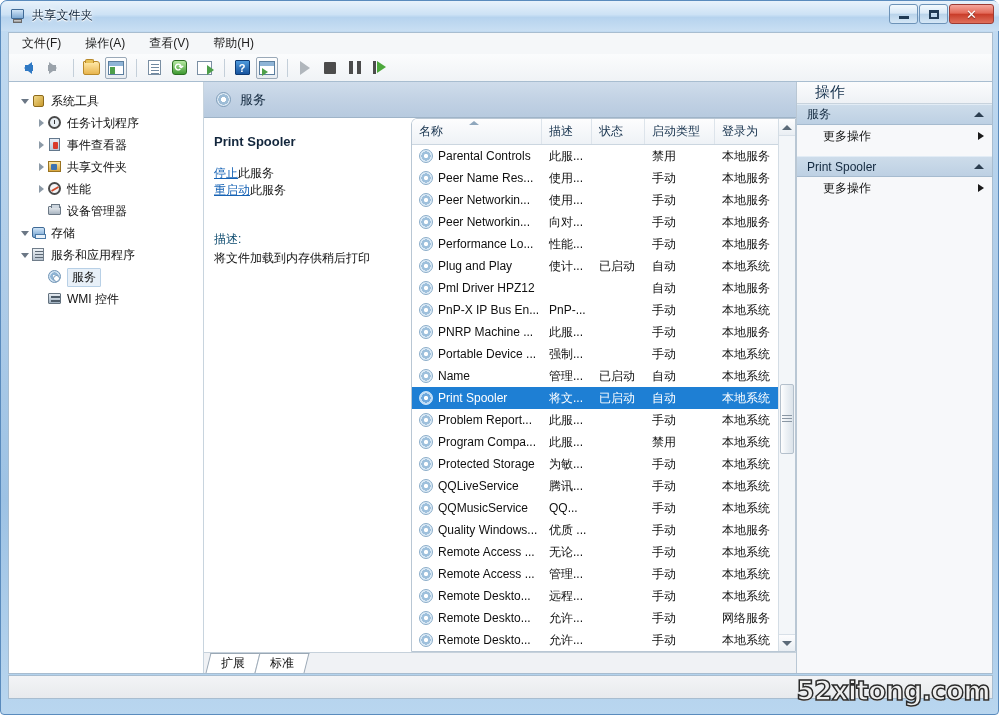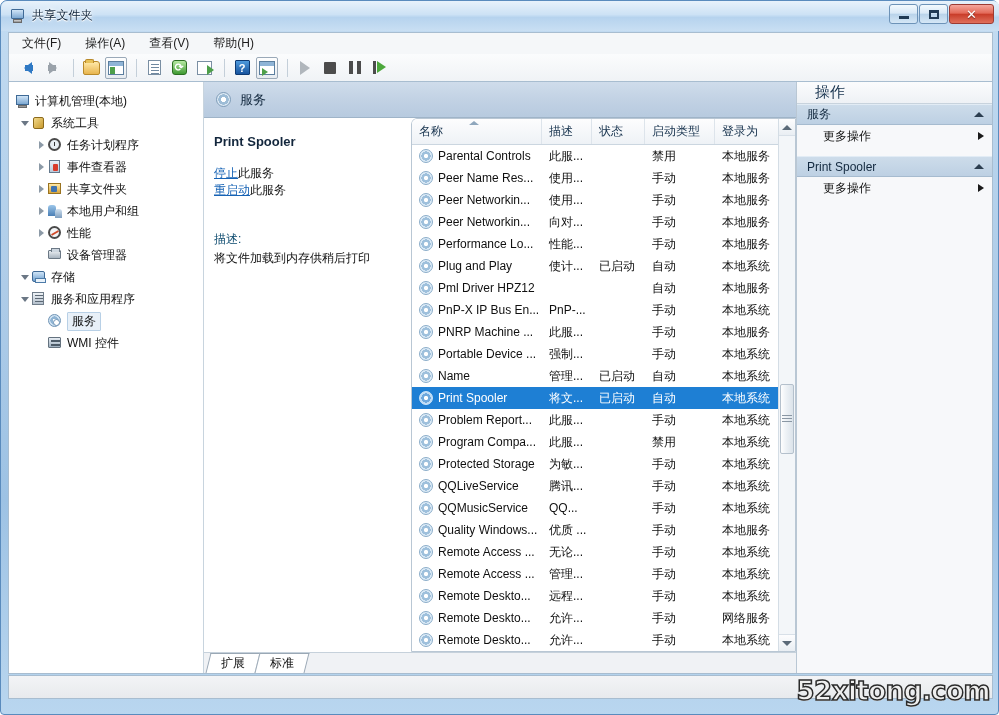--- a/index.html
+++ b/index.html
@@ -349,27 +349,20 @@
         <div class="ico-pause"></div>
       </div>
     <div class="tb">
         <div class="ico-restart"></div>
       </div>
   </div>
 
   <div class="body-area">
 
     <div class="tree-pane">
-      <div class="tree-row" style="padding-left:6px;">
-        <div class="t-ico">
-            <div class="ic-comp"></div>
-            <div class="ic-comp2"></div>
-          </div>
-        <div class="t-lbl">计算机管理(本地)</div>
-      </div>
       <div class="tree-row" style="padding-left:10px;">
         <div class="tw">
             <div class="tri-open"></div>
           </div>
         <div class="t-ico">
             <div class="ic-tools"></div>
           </div>
         <div class="t-lbl">系统工具</div>
       </div>
       <div class="tree-row" style="padding-left:26px;">
@@ -391,29 +384,20 @@
         <div class="t-lbl">事件查看器</div>
       </div>
       <div class="tree-row" style="padding-left:26px;">
         <div class="tw">
             <div class="tri-closed"></div>
           </div>
         <div class="t-ico">
             <div class="ic-share"></div>
           </div>
         <div class="t-lbl">共享文件夹</div>
-      </div>
-      <div class="tree-row" style="padding-left:26px;">
-        <div class="tw">
-            <div class="tri-closed"></div>
-          </div>
-        <div class="t-ico">
-            <div class="ic-users"></div>
-          </div>
-        <div class="t-lbl">本地用户和组</div>
       </div>
       <div class="tree-row" style="padding-left:26px;">
         <div class="tw">
             <div class="tri-closed"></div>
           </div>
         <div class="t-ico">
             <div class="ic-perf"></div>
           </div>
         <div class="t-lbl">性能</div>
       </div>

